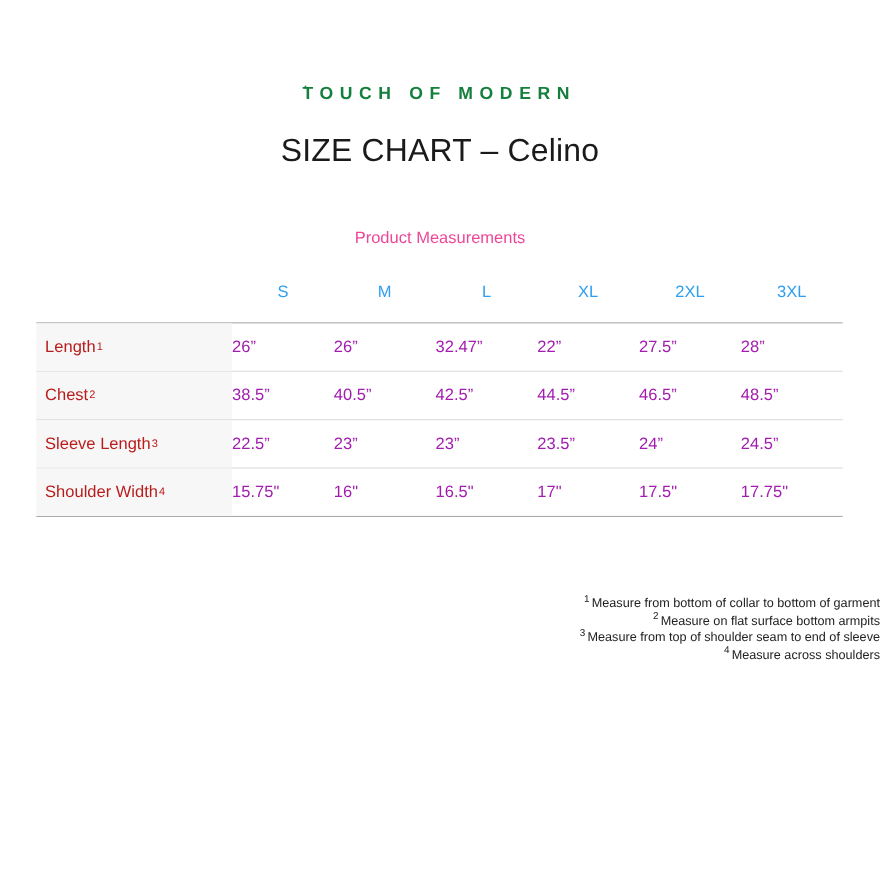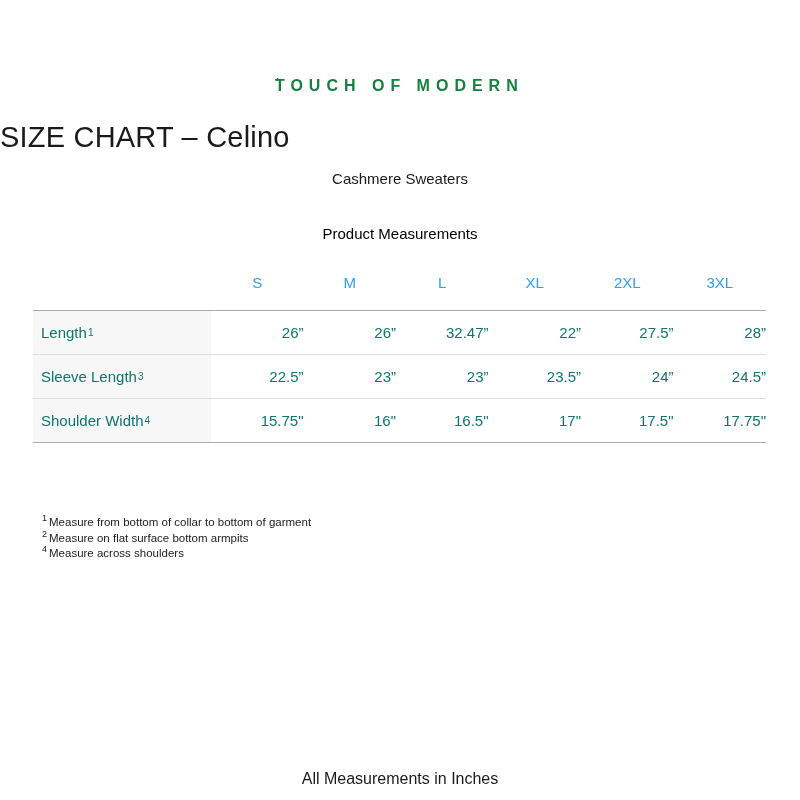--- a/index.html
+++ b/index.html
@@ -29,39 +29,39 @@
   .brand-tick {
     font-size: 11px;
     letter-spacing: 0;
     position: relative;
     top: -5px;
     margin-right: -4px;
     font-weight: 700;
   }
   .title {
     margin: 26px 0 0 0;
-    text-align: left;
+    text-align: center;
     font-size: 29px;
     font-weight: 400;
     color: #1a1a1a;
     letter-spacing: 0.2px;
   }
   .subtitle {
     margin-top: 16px;
     text-align: center;
     font-size: 15px;
     color: #1a1a1a;
   }
 
   
   .section-label {
-    margin-top: 38px;
-    text-align: center;
-    font-size: 15px;
-    color: #000000;
+    margin-top: 54px;
+    text-align: center;
+    font-size: 15px;
+    color: #ec4899;
   }
 
   
   .size-table {
     width: 733px;
     margin: 32px 0 0 33px;
   }
   .grid {
     display: grid;
     grid-template-columns: 178px repeat(6, 1fr);
@@ -83,39 +83,40 @@
   }
   .data-row:last-child { border-bottom: none; }
   .label-cell {
     background: #f7f7f7;
     height: 100%;
     display: flex;
     align-items: center;
     padding-left: 8px;
     box-sizing: border-box;
     font-size: 15px;
-    color: #0f766e;
+    color: #b91c1c;
   }
   .label-cell sup {
     font-size: 10px;
     line-height: 0;
     margin-left: 1px;
   }
   .value-cell {
-    text-align: right;
-    font-size: 15px;
-    color: #0f766e;
+    text-align: left;
+    font-size: 15px;
+    color: #a21caf;
   }
 
   
   .footnotes {
     margin: 72px 0 0 42px;
     font-size: 11.5px;
     line-height: 15.5px;
     color: #222222;
+    text-align: right;
   }
   .footnote sup {
     font-size: 9px;
     line-height: 0;
     margin-right: 2px;
   }
 
   
   .footer-note {
     position: absolute;
@@ -131,21 +132,20 @@
 <body>
 
 <div class="page">
 
   <div class="brand">
     <span class="brand-tick">'</span><span>TOUCH OF MODERN</span>
   </div>
 
   <h1 class="title">SIZE CHART – Celino</h1>
 
-  <div class="subtitle">Cashmere Sweaters</div>
 
   <div class="section-label">Product Measurements</div>
 
   <div class="size-table">
 
     <div class="grid header-row">
       <div class="corner-cell"></div>
       <div class="size-cell">S</div>
       <div class="size-cell">M</div>
       <div class="size-cell">L</div>
@@ -162,20 +162,32 @@
             <sup>1</sup>
         </div>
         <div class="value-cell">26”</div>
         <div class="value-cell">26”</div>
         <div class="value-cell">32.47”</div>
         <div class="value-cell">22”</div>
         <div class="value-cell">27.5”</div>
         <div class="value-cell">28”</div>
       </div>
 
+      <div class="grid data-row">
+        <div class="label-cell">
+          <span>Chest</span>
+            <sup>2</sup>
+        </div>
+        <div class="value-cell">38.5”</div>
+        <div class="value-cell">40.5”</div>
+        <div class="value-cell">42.5”</div>
+        <div class="value-cell">44.5”</div>
+        <div class="value-cell">46.5”</div>
+        <div class="value-cell">48.5”</div>
+      </div>
 
       <div class="grid data-row">
         <div class="label-cell">
           <span>Sleeve Length</span>
             <sup>3</sup>
         </div>
         <div class="value-cell">22.5”</div>
         <div class="value-cell">23”</div>
         <div class="value-cell">23”</div>
         <div class="value-cell">23.5”</div>
@@ -195,18 +207,18 @@
         <div class="value-cell">17.5"</div>
         <div class="value-cell">17.75"</div>
       </div>
 
     </div>
   </div>
 
   <div class="footnotes">
     <div class="footnote"><sup>1</sup><span>Measure from bottom of collar to bottom of garment</span></div>
     <div class="footnote"><sup>2</sup><span>Measure on flat surface bottom armpits</span></div>
+    <div class="footnote"><sup>3</sup><span>Measure from top of shoulder seam to end of sleeve</span></div>
     <div class="footnote"><sup>4</sup><span>Measure across shoulders</span></div>
   </div>
 
-  <div class="footer-note">All Measurements in Inches</div>
 
 </div>
 
 </body></html>

